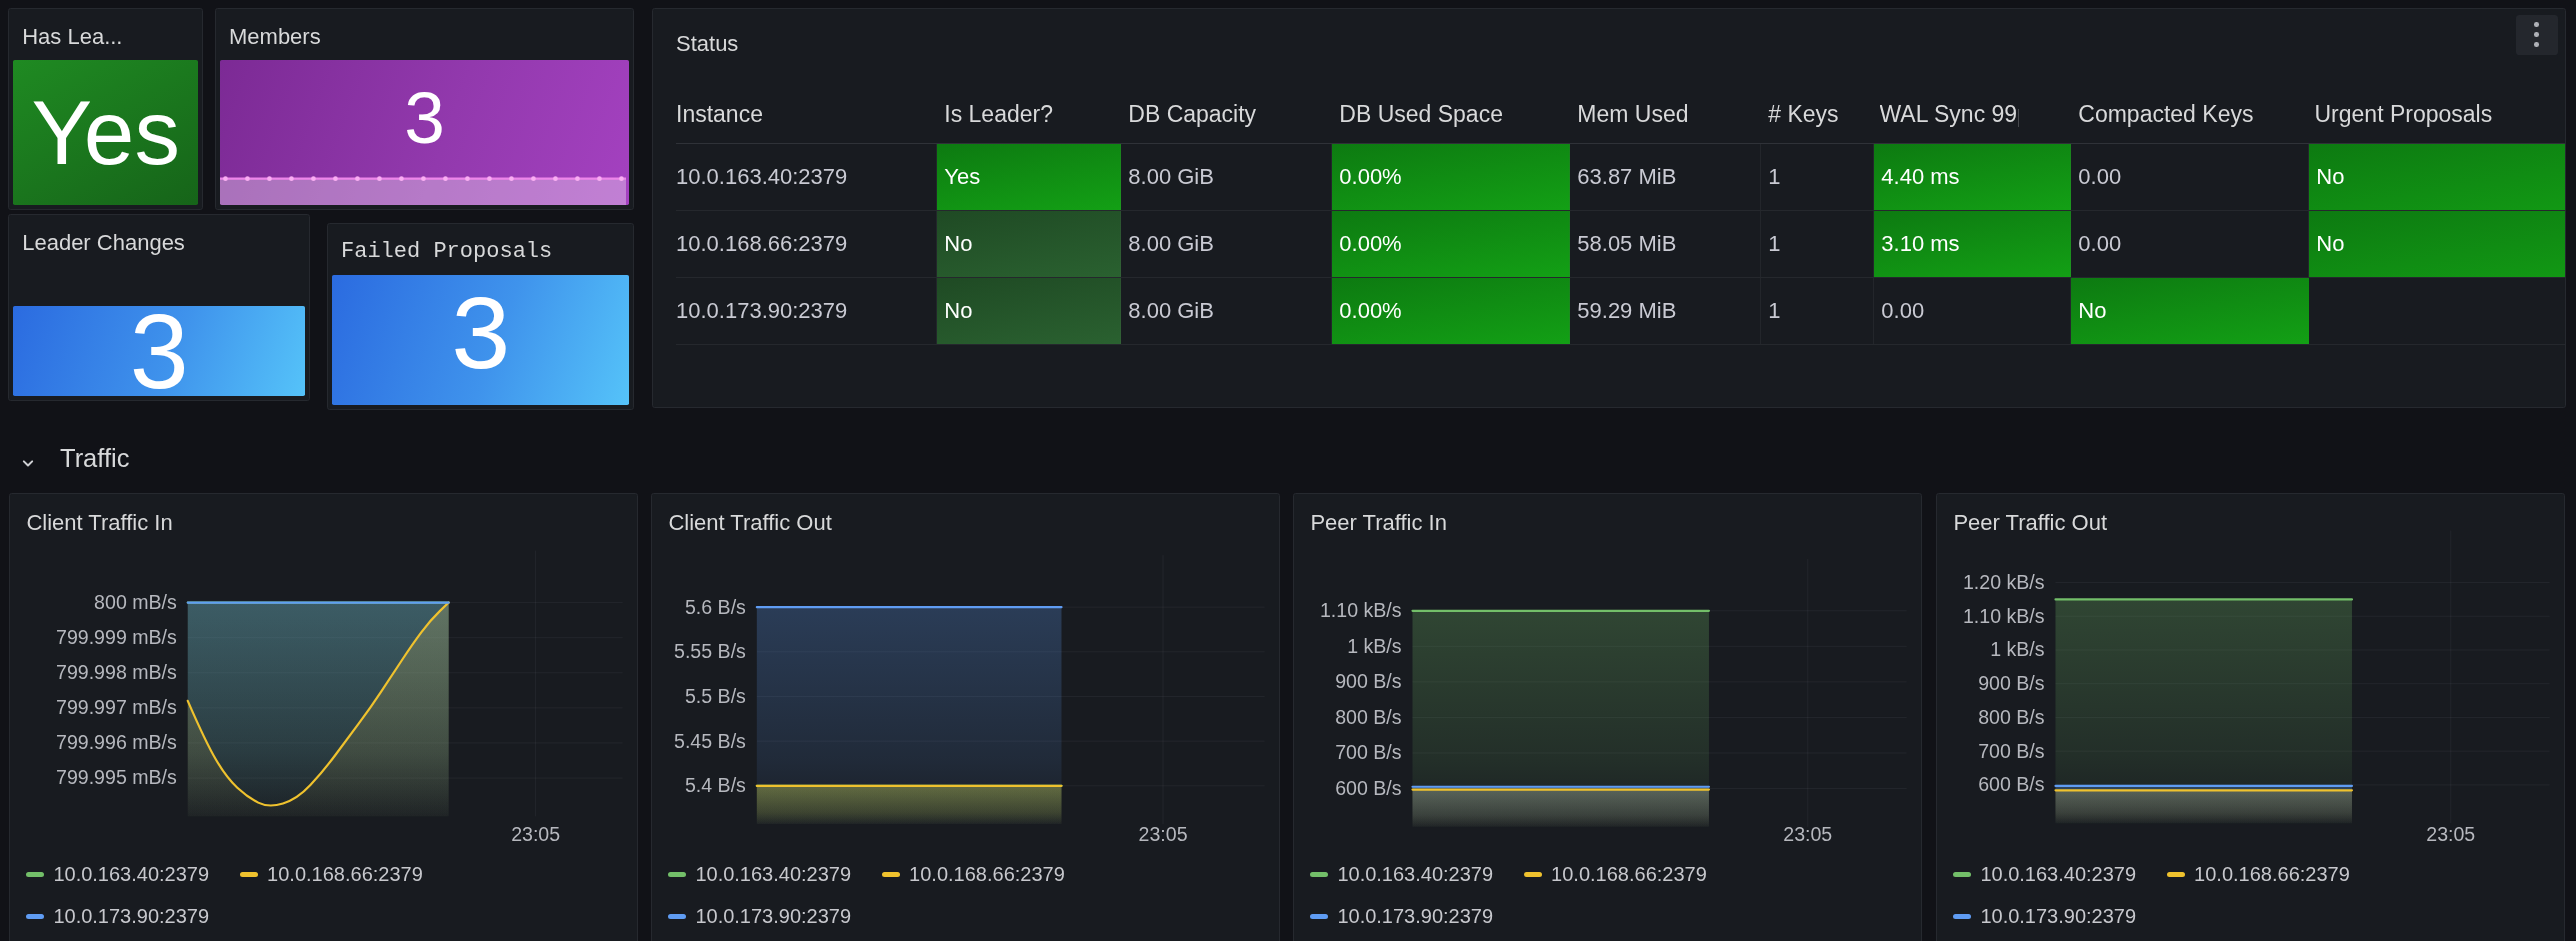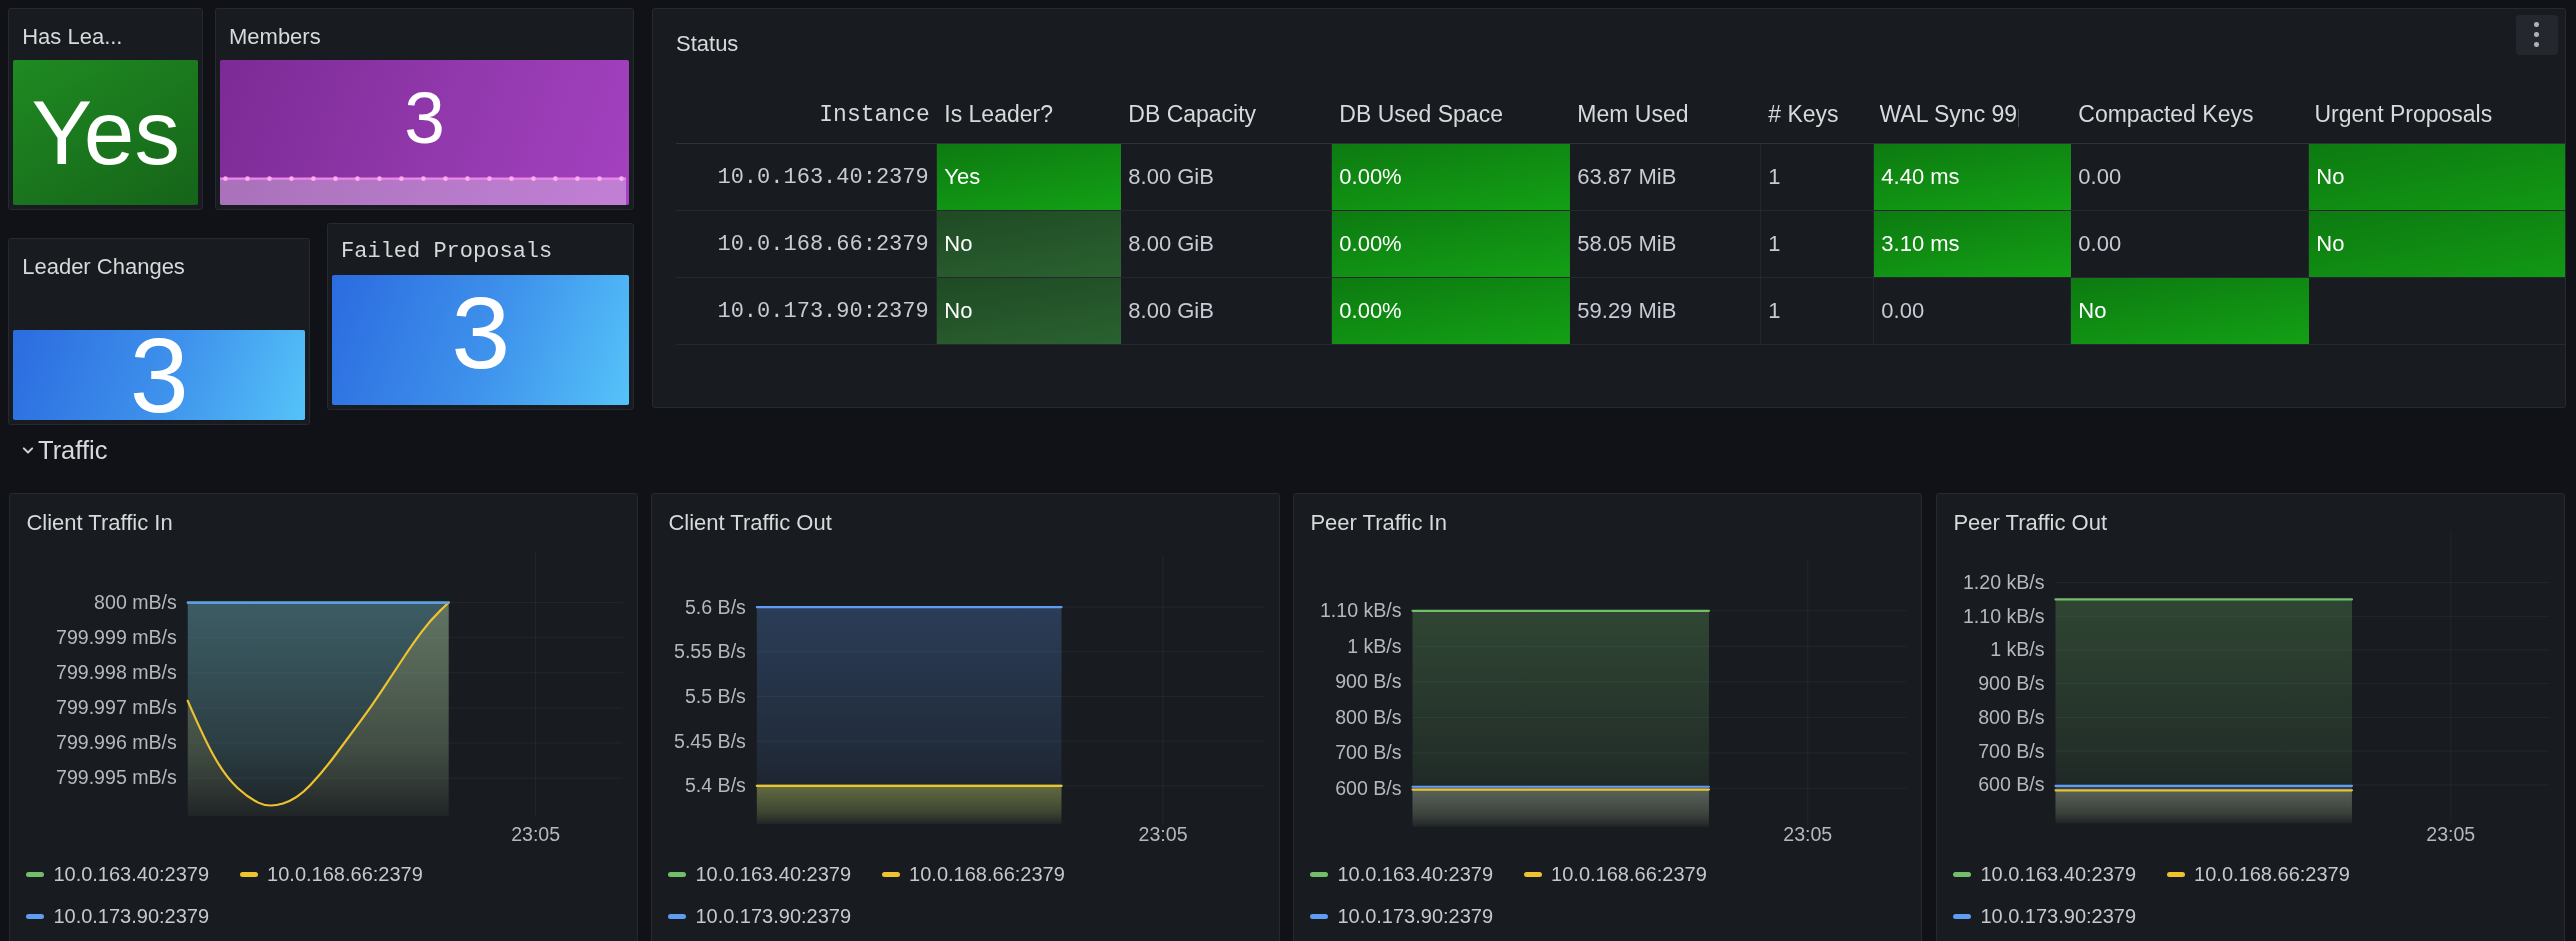--- a/index.html
+++ b/index.html
@@ -21,21 +21,21 @@
   .stat-body{
     flex:1;border-radius:1.8px;display:flex;align-items:center;justify-content:center;
     position:relative;overflow:hidden;
   }
   .stat-value{font-weight:500;color:#ffffff;line-height:1;}
   .bg-green{background:linear-gradient(150deg,#1f8a22 0%,#166419 100%);}
   .bg-purple{background:linear-gradient(110deg,#7c2a95 0%,#9239ad 55%,#a441c0 100%);}
   .bg-blue{background:linear-gradient(110deg,#2b6be0 0%,#3f93ec 55%,#55c3f9 100%);}
   #p-hasleader{left:8.2px;top:8.2px;width:195px;height:202px;}
   #p-members{left:215px;top:8.2px;width:419px;height:202px;}
-  #p-leaderchanges{left:8.2px;top:238px;width:302px;height:187px;gap:40px;}
+  #p-leaderchanges{left:8.2px;top:214px;width:302px;height:187px;gap:40px;}
   #p-failedproposals{left:327px;top:223px;width:307px;height:187px;font-family:Liberation Mono, monospace;}
   #v-hasleader{font-size:91px;}
   #v-members{font-size:73px;margin-bottom:30px;}
   #v-leaderchanges,#v-failedproposals{font-size:106px;}
   .spark{position:absolute;left:0;right:0;bottom:0;height:30px;}
   
   #p-status{left:652px;top:8.2px;width:1914px;height:400px;overflow:hidden;}
   .panel-title{
     position:absolute;top:0;left:0;right:0;height:58px;display:flex;align-items:center;
     padding:11px 23px 0;font-size:22px;color:#d8d9da;box-sizing:border-box;
@@ -54,36 +54,36 @@
   }
   .trow.head{height:57px;border-bottom:0.9px solid #2f3238;}
   .trow.body-row{border-bottom:0.9px solid rgba(255,255,255,0.06);}
   .tcell{
     display:flex;align-items:center;justify-content:flex-start;font-size:22px;
     padding:0 7.3px;box-sizing:border-box;color:#c9cad3;
     border-right:0.9px solid rgba(255,255,255,0.05);overflow:hidden;white-space:nowrap;
   }
   .trow .tcell:last-child{border-right:none;}
   .head .tcell{font-size:23px;font-weight:500;color:#d8d9da;border-right:none;}
-  .tcell.left{justify-content:flex-end;padding-left:0;font-family:Liberation Mono, monospace;}
+  .tcell.left{justify-content:flex-start;padding-left:0;}
   .head .tcell.h-clip{justify-content:flex-start;padding-left:5.5px;}
   .h-clip span{display:block;overflow:hidden;white-space:nowrap;}
   .h-wal span{max-width:139px;}
   .c-bright{
     background:linear-gradient(170deg,#0d7a11 0%,#13a015 100%);
     color:#ffffff;font-weight:500;
   }
   .c-dark{
     background:linear-gradient(170deg,#1f4a24 0%,#2a6130 100%);
     color:#ffffff;font-weight:500;
   }
   
   #traffic-row{
-    position:absolute;left:18px;top:427px;height:46px;display:flex;align-items:center;
-    cursor:pointer;
+    position:absolute;left:18px;top:427px;height:46px;display:flex;align-items:flex-end;
+    gap:22px;cursor:pointer;
   }
   #traffic-row .chev{display:flex;align-items:center;}
   #traffic-row .lbl{font-size:25.5px;font-weight:500;color:#d8d9da;}
   
   .chart-panel{top:493px;width:629px;height:456px;}
   #p-c0{left:9px;} #p-c1{left:651px;} #p-c2{left:1293px;} #p-c3{left:1936px;}
   .chart-title{
     position:absolute;top:0;left:0;right:0;padding:16.4px 16.4px 0;font-size:22px;
     color:#d8d9da;white-space:nowrap;overflow:hidden;
   }

